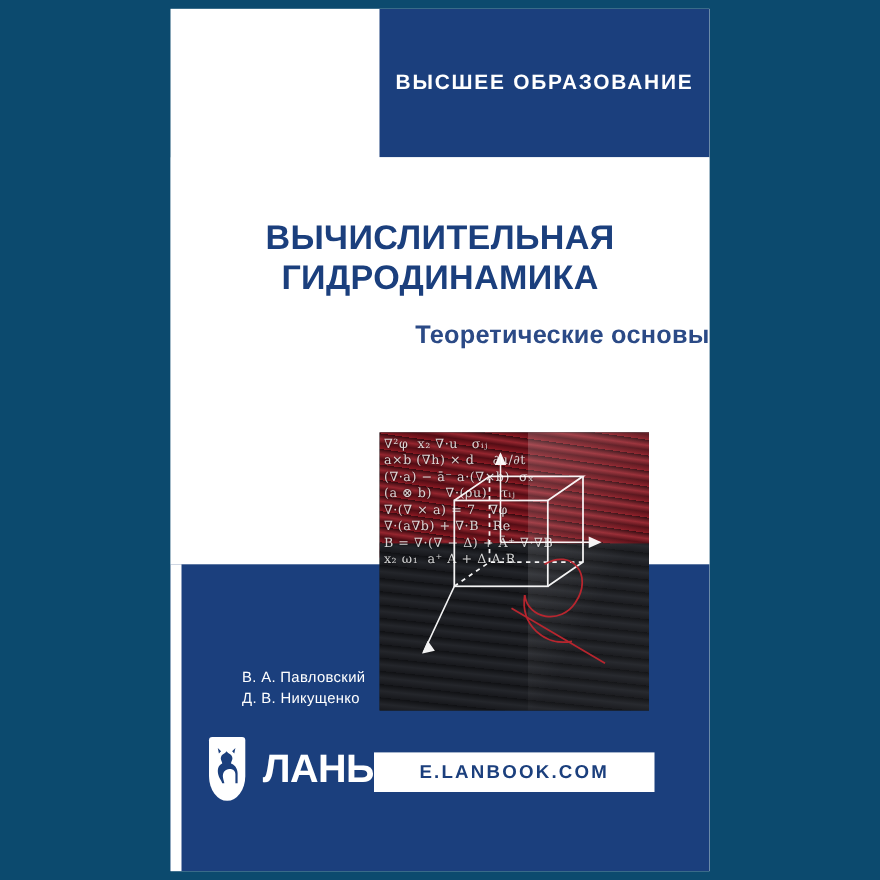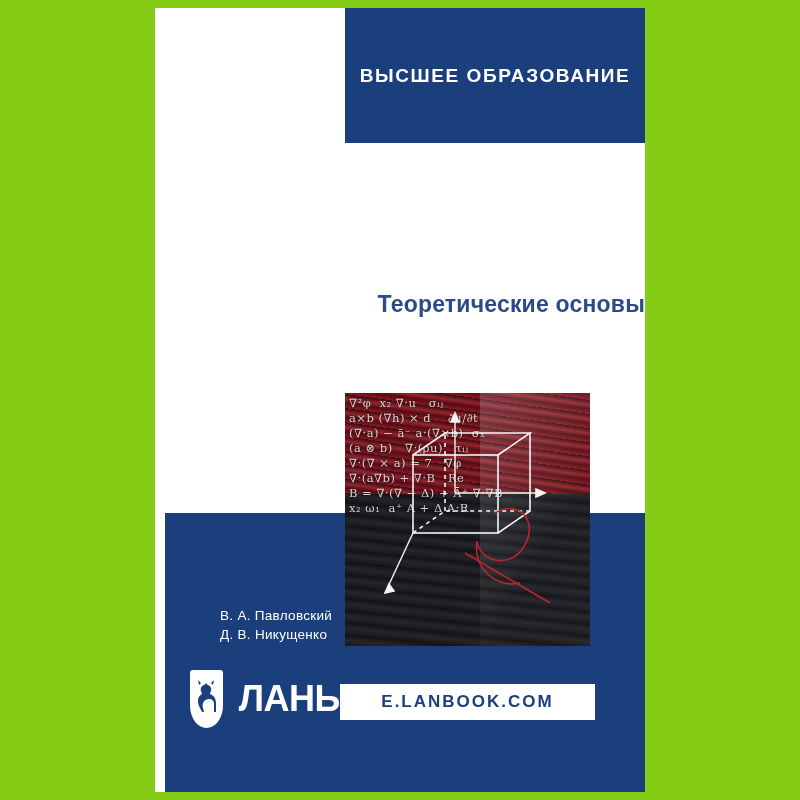--- a/index.html
+++ b/index.html
@@ -9,21 +9,21 @@
     width: 800px;
     height: 800px;
     overflow: hidden;
     font-family: "Liberation Sans", sans-serif;
   }
 
   .page {
     position: relative;
     width: 800px;
     height: 800px;
-    background: #84cc16;
+    background: #0c4a6e;
   }
 
   
   .cover {
     position: absolute;
     left: 155px;
     top: 8px;
     width: 490px;
     height: 784px;
     background: #ffffff;
@@ -230,20 +230,24 @@
 <body>
 
 <div class="page">
   <div class="cover">
 
     <div class="top-banner">
       <div class="top-banner-text">ВЫСШЕЕ ОБРАЗОВАНИЕ</div>
     </div>
 
     <div class="title-zone">
+      <div class="title-main">
+        <span>ВЫЧИСЛИТЕЛЬНАЯ</span>
+        <span class="title-line2">ГИДРОДИНАМИКА</span>
+      </div>
       <div class="subtitle">Теоретические основы</div>
     </div>
 
     <div class="blue-lower"></div>
     <div class="white-notch"></div>
 
     <div class="figure">
       <div class="bg-red"></div>
       <div class="bg-dark"></div>
       <div class="bg-shine"></div>

